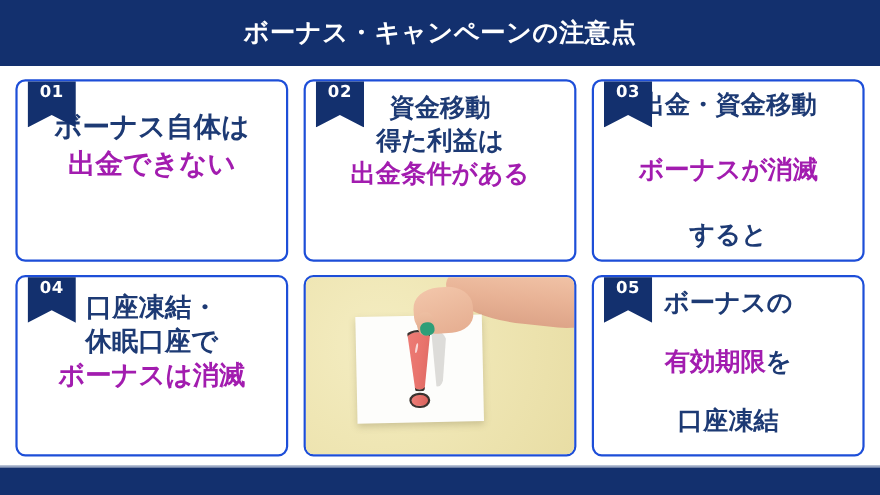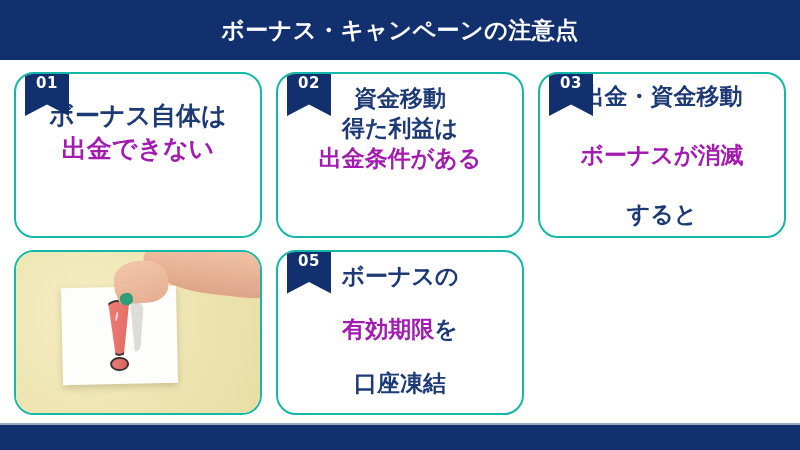--- a/index.html
+++ b/index.html
@@ -34,22 +34,22 @@
     grid-template-columns:1fr 1fr 1fr;
     grid-template-rows:1fr 1fr;
     column-gap:14px;row-gap:12px;
     padding:12px 14px 10px 14px;
     box-sizing:border-box;
   }
 
   .card{
     position:relative;
     background:#ffffff;
-    border:2px solid #14b8a6;
-    border-radius:20px;
+    border:2px solid #1d4ed8;
+    border-radius:9px;
     overflow:hidden;
     box-sizing:border-box;
   }
 
   
   .badge{
     position:absolute;left:9px;top:-2px;
     width:44px;height:44px;
     background:#13306e;
     -webkit-clip-path:polygon(0 0,100% 0,100% 100%,50% 74%,0 100%);
@@ -228,20 +228,30 @@
     <div class="badge">
       <span class="badge-num">03</span>
     </div>
     <div class="card-body">
       <span class="line"><span class="seg navy">出金・資金移動</span></span>
       <span class="line"><span class="seg crimson">ボーナスが消滅</span></span>
       <span class="line"><span class="seg navy">すると</span></span>
     </div>
   </div>
 
+  <div class="card" id="card-4">
+    <div class="badge">
+      <span class="badge-num">04</span>
+    </div>
+    <div class="card-body">
+      <span class="line"><span class="seg navy">口座凍結・</span></span>
+      <span class="line"><span class="seg navy">休眠口座で</span></span>
+      <span class="line"><span class="seg crimson">ボーナスは消滅</span></span>
+    </div>
+  </div>
 
   <div class="card" id="card-photo">
     <div id="photo">
       <div id="arm"></div>
       <div id="paper">
         <div id="excl-shadow"></div>
         <div id="excl-body">
           <div id="excl-hi"></div>
         </div>
         <div id="excl-dot"></div>

